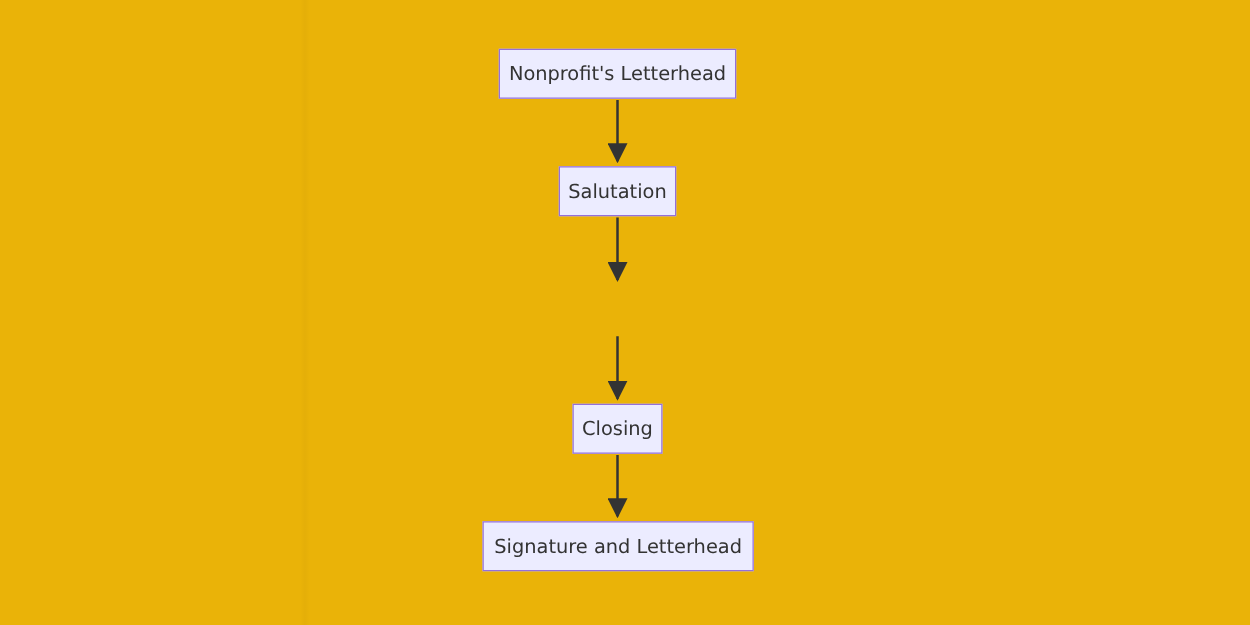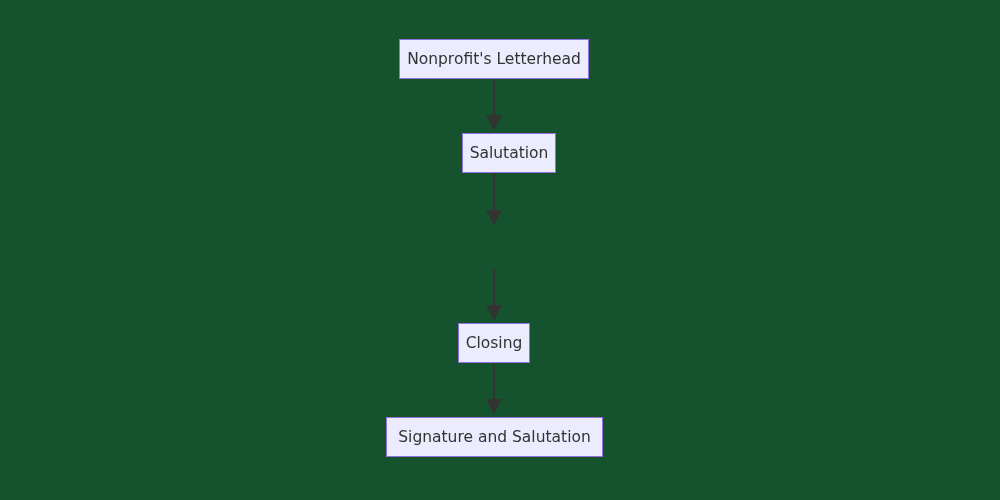--- a/index.html
+++ b/index.html
@@ -4,21 +4,21 @@
 <style>
   html, body {
     margin: 0;
     padding: 0;
     background: #ffffff;
   }
   .canvas {
     position: relative;
     width: 1000px;
     height: 500px;
-    background: #14532d;
+    background: #eab308;
     overflow: hidden;
     font-family: "DejaVu Sans", "Liberation Sans", sans-serif;
   }
   .seam {
     position: absolute;
     left: 240px;
     top: 0;
     width: 8px;
     height: 500px;
     background: linear-gradient(90deg, rgba(0,0,0,0.00), rgba(0,0,0,0.025), rgba(0,0,0,0.00));
@@ -31,21 +31,21 @@
     border: 1px solid #9370DB;
     color: #333333;
     font-size: 15.5px;
     display: flex;
     align-items: center;
     justify-content: center;
     white-space: nowrap;
     text-align: center;
   }
   .node-letterhead { left: 399px; top: 39px;  width: 190px; height: 40px; }
-  .node-salutation { left: 462px; top: 133px; width: 94px;  height: 40px; }
+  .node-salutation { left: 447px; top: 133px; width: 94px;  height: 40px; }
   .node-body       { left: 361px; top: 228px; width: 266px; height: 40px; }
   .node-closing    { left: 458px; top: 323px; width: 72px;  height: 40px; }
   .node-signature  { left: 386px; top: 417px; width: 217px; height: 40px; }
   .edges-layer {
     position: absolute;
     left: 0;
     top: 0;
     width: 1000px;
     height: 500px;
     pointer-events: none;
@@ -77,16 +77,16 @@
   <div class="flow-node node-salutation">
     <span>Salutation</span>
   </div>
 
 
   <div class="flow-node node-closing">
     <span>Closing</span>
   </div>
 
   <div class="flow-node node-signature">
-    <span>Signature and Salutation</span>
+    <span>Signature and Letterhead</span>
   </div>
 
 </div>
 
 </body></html>

